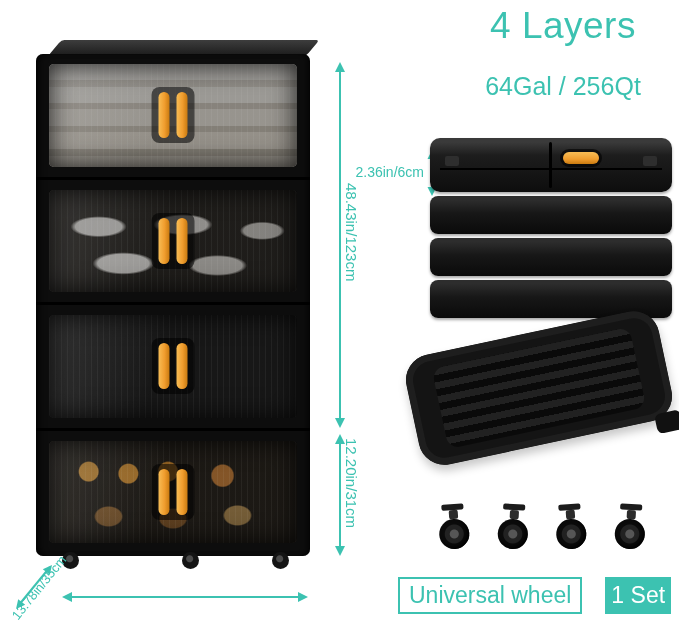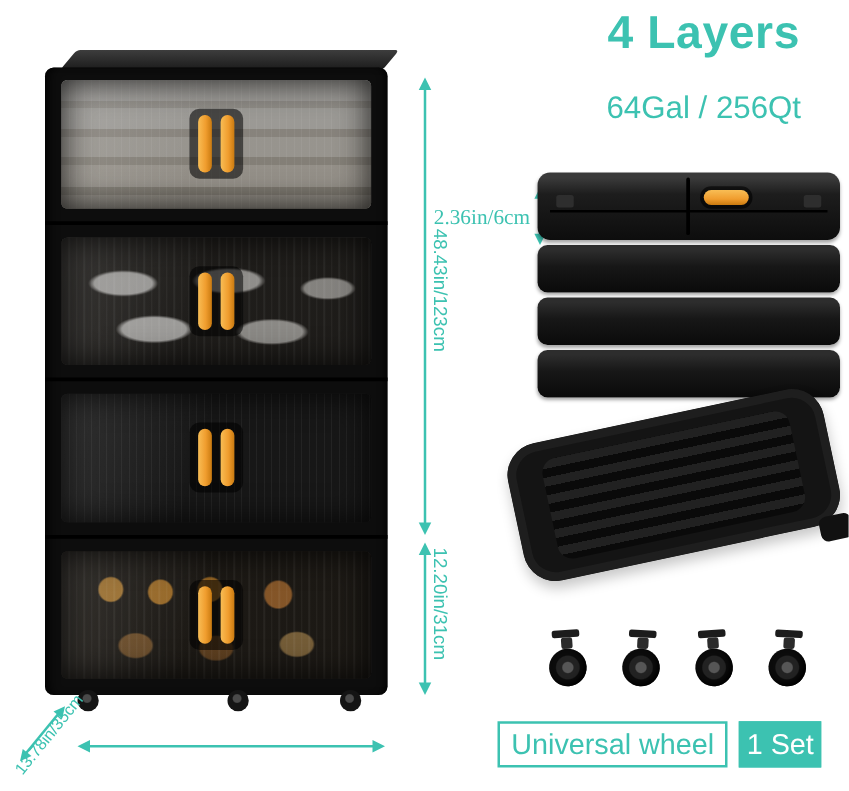--- a/index.html
+++ b/index.html
@@ -67,25 +67,25 @@
   .dims-svg { position:absolute; left:0; top:0; pointer-events:none; }
   .dims-svg line { stroke:var(--accent); stroke-width:2; }
   .dims-svg path { fill:var(--accent); }
   .dim-label { position:absolute; color:var(--accent); font-size:15px; white-space:nowrap; }
   .dim-vert { writing-mode:vertical-rl; }
   .dim-width { left:103px; top:601px; width:165px; text-align:center; }
   .dim-depth { left:-17px; top:580px; width:112px; text-align:center; font-size:13px;
     transform:rotate(-51deg); }
   .dim-total { left:343px; top:183px; }
   .dim-layer { left:343px; top:438px; }
-  .dim-fold { left:338px; top:164px; width:86px; text-align:right; font-size:17px;font-family:Liberation Serif, serif; }
+  .dim-fold { left:338px; top:164px; width:86px; text-align:right; font-size:14px; }
 
   
   .title { position:absolute; left:448px; top:5px; width:230px; text-align:center;
-    color:var(--accent); font-size:37px; font-weight:bold; letter-spacing:.5px; }
+    color:var(--accent); font-size:37px; font-weight:normal; letter-spacing:.5px; }
   .capacity { position:absolute; left:438px; top:72px; width:250px; text-align:center;
     color:var(--accent); font-size:25px; }
 
   .folded-stack { position:absolute; left:430px; top:138px; width:242px; }
   .slab-top { position:relative; height:54px; border-radius:10px;
     background:linear-gradient(180deg,#3a3a3a 0 8%, #1d1d1d 32%, #0d0d0d);
     box-shadow:0 2px 3px rgba(0,0,0,.35); }
   .slab-seam-v { position:absolute; left:49%; top:8%; width:3px; height:84%;
     background:#000; border-radius:2px; }
   .slab-seam-h { position:absolute; left:4%; right:4%; top:56%; height:2px; background:#000; }
@@ -115,21 +115,21 @@
   .caster-plate { position:absolute; top:2px; left:7px; width:22px; height:6px;
     background:#1c1c1c; border-radius:2px; }
   .caster-stem { position:absolute; top:8px; left:14px; width:9px; height:9px;
     background:#2b2b2b; border-radius:2px; }
   .caster-wheel { position:absolute; top:17px; left:3px; width:30px; height:30px;
     border-radius:50%;
     background:radial-gradient(circle at 50% 50%, #565656 0 4px, #222 5px 9px, #0b0b0b 10px);
     box-shadow:inset -2px -2px 4px #000; }
 
   .badges { position:absolute; left:398px; top:577px; display:flex; align-items:stretch;
-    gap:9px; font-size:23px; }
+    gap:23px; font-size:23px; }
   .badge-outline { border:2px solid var(--accent); color:var(--accent); padding:3px 9px; }
   .badge-filled { background:var(--accent); color:#fff; padding:3px 4px; border:2px solid var(--accent);text-align:right; }
 </style>
 </head>
 <body>
 
 <div class="canvas">
 
   <div class="cabinet">
     <div class="cab-top"></div>

